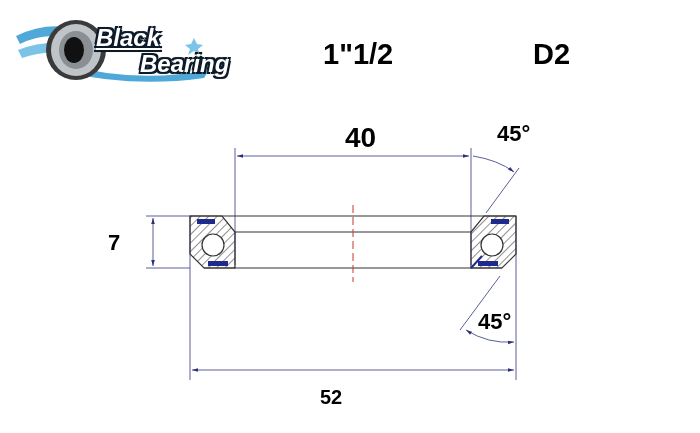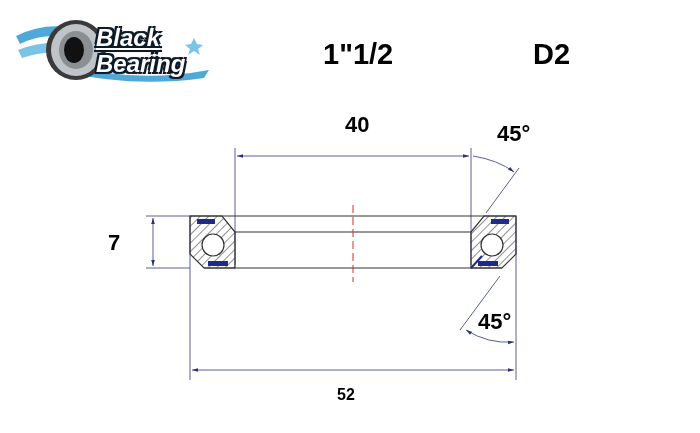--- a/index.html
+++ b/index.html
@@ -1,30 +1,30 @@
 <!DOCTYPE html>
 <html><head>
 <meta charset="utf-8">
 <style>
   html, body { margin:0; padding:0; background:#ffffff; }
   body { width:700px; height:433px; position:relative; overflow:hidden; font-family:"Liberation Sans", sans-serif; }
   .label { position:absolute; font-weight:bold; color:#000; font-family:"Liberation Sans", sans-serif; }
   #title-size { left:323px; top:38px; font-size:29px; }
   #title-type { left:517px; top:38px; font-size:29px;margin-left:16px; }
-  #dim-inner { left:345px; top:112px; font-size:22px; }
+  #dim-inner { left:345px; top:122px; font-size:28px; }
   #dim-angle-top { left:497px; top:121px; font-size:22px; }
   #dim-height { left:108px; top:230px; font-size:22px; }
   #dim-angle-bottom { left:478px; top:309px; font-size:22px; }
-  #dim-outer { left:337px; top:386px; font-size:16px; }
+  #dim-outer { left:320px; top:386px; font-size:20px; }
   svg#drawing { position:absolute; left:0; top:0; }
   .logo { position:absolute; left:14px; top:14px; width:200px; height:70px; }
   .logo-text { position:absolute; left:82px; font-weight:bold; font-style:italic; color:#fff; font-size:24px; line-height:24px;
     text-shadow: -2px -2px 0 #0d1a2a, 2px -2px 0 #0d1a2a, -2px 2px 0 #0d1a2a, 2px 2px 0 #0d1a2a, 0 0 3px #0d1a2a; font-family:"Liberation Sans", sans-serif; }
   #logo-line1 { top:12px;text-decoration:underline; }
-  #logo-line2 { top:38px; }
+  #logo-line2 { top:38px;margin-left:44px; }
 </style>
 </head>
 <body>
 
 <div class="logo">
   <svg width="200" height="70" viewBox="0 0 200 70">
     <path d="M2 22 Q30 8 60 14 L58 24 Q30 18 6 30 Z" fill="#4fa8d8"></path>
     <path d="M4 36 Q30 26 56 30 L56 40 Q30 36 8 44 Z" fill="#7cc3e8"></path>
     <path d="M50 50 Q120 70 195 56 L190 64 Q120 74 50 58 Z" fill="#4fa8d8"></path>
     <ellipse cx="62" cy="36" rx="30" ry="30" fill="#3a3a3a"></ellipse>

